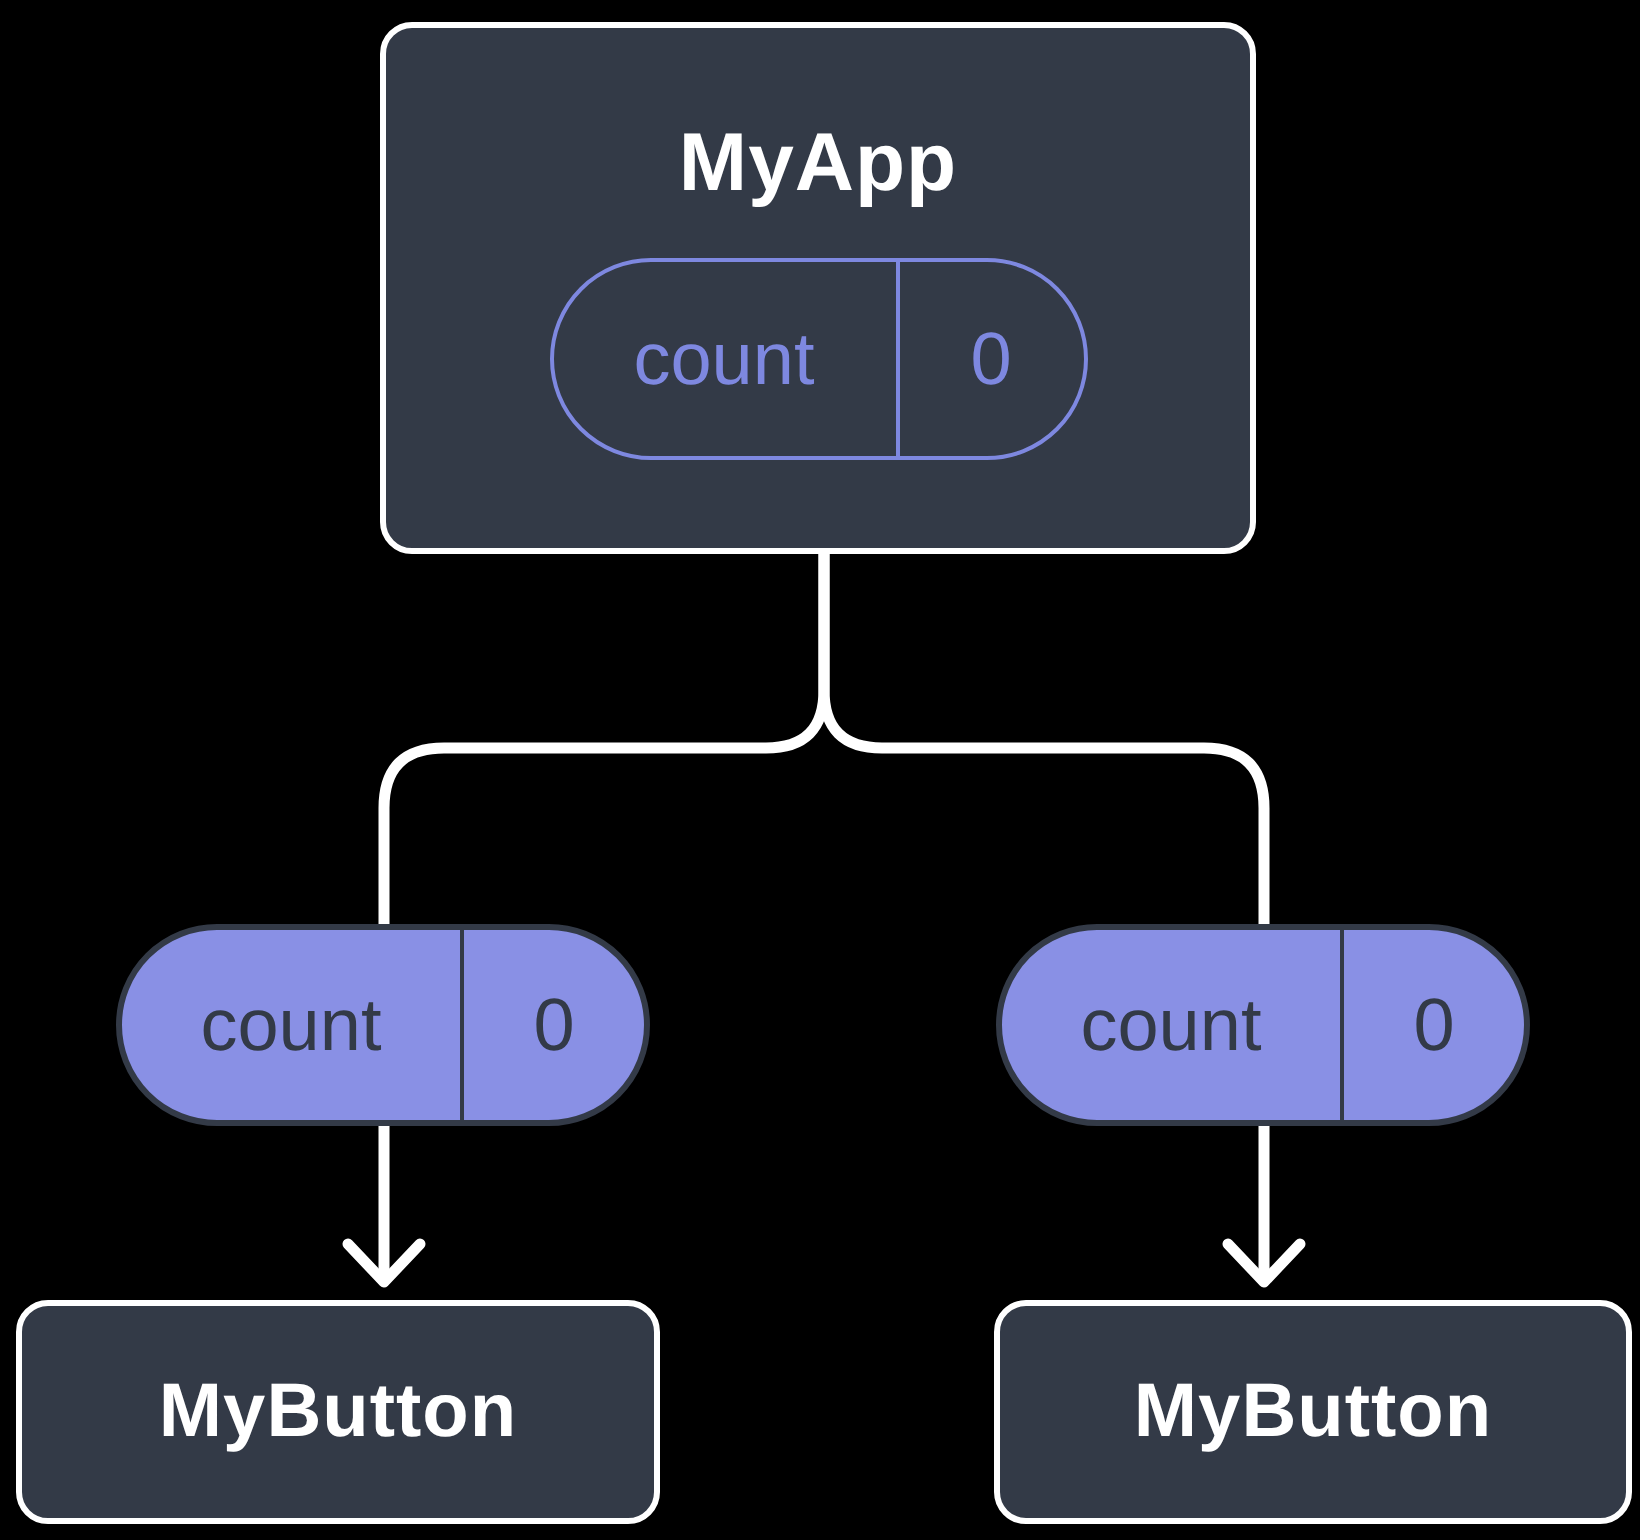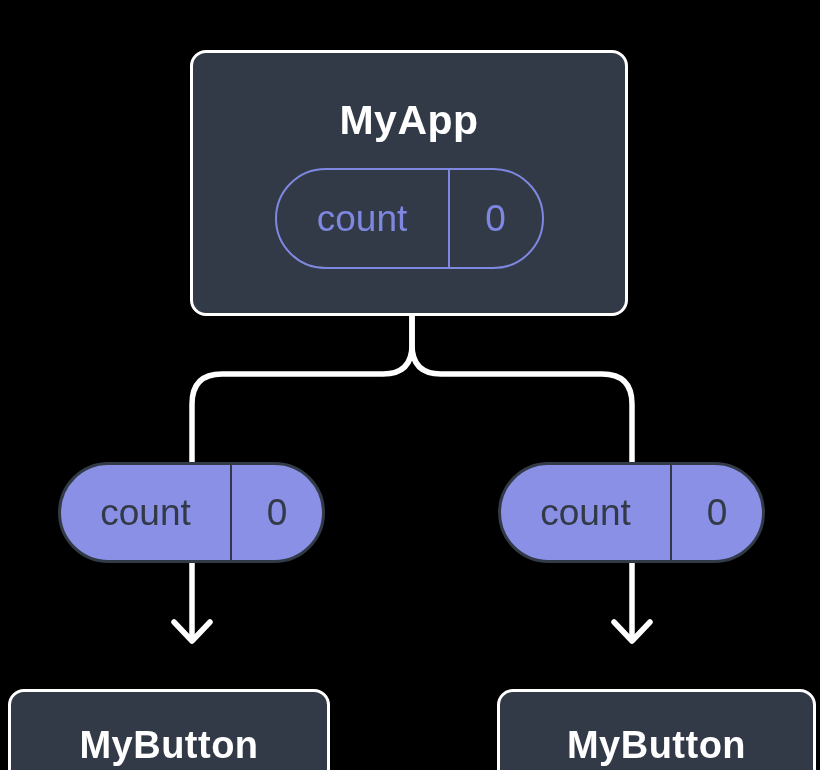--- a/index.html
+++ b/index.html
@@ -34,21 +34,20 @@
     stroke-width: 5.5;
     stroke-linecap: round;
     stroke-linejoin: round;
   }
   .node {
     position: absolute;
     background: var(--node-fill);
     border: 3px solid var(--node-border);
     border-radius: 16px;
     color: var(--node-text);
-    margin-top: 39px;
   }
   .node-root {
     left: 190px; top: 11px;
     width: 438px; height: 266px;
     display: flex;
     flex-direction: column;
     align-items: center;
     padding-top: 44px;
   }
   .node-title {

